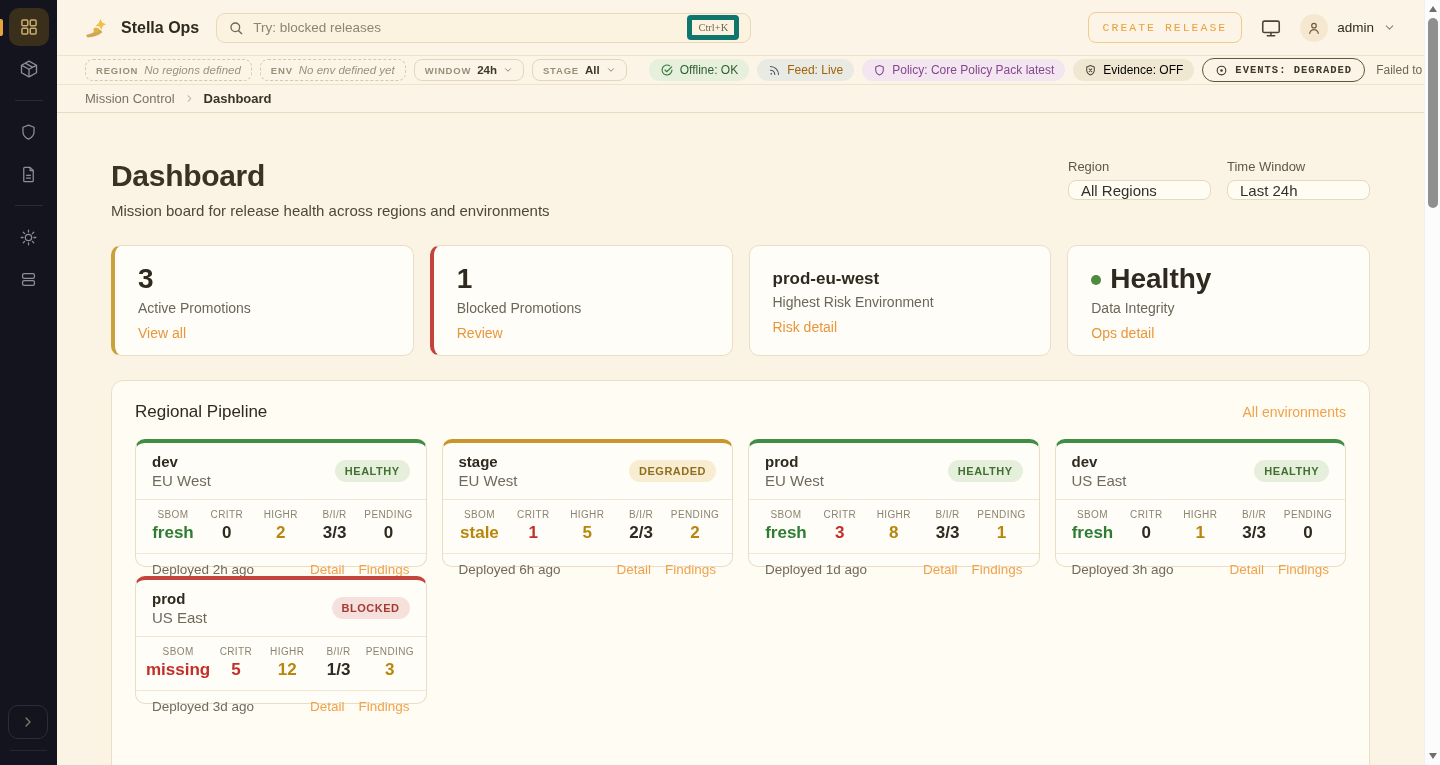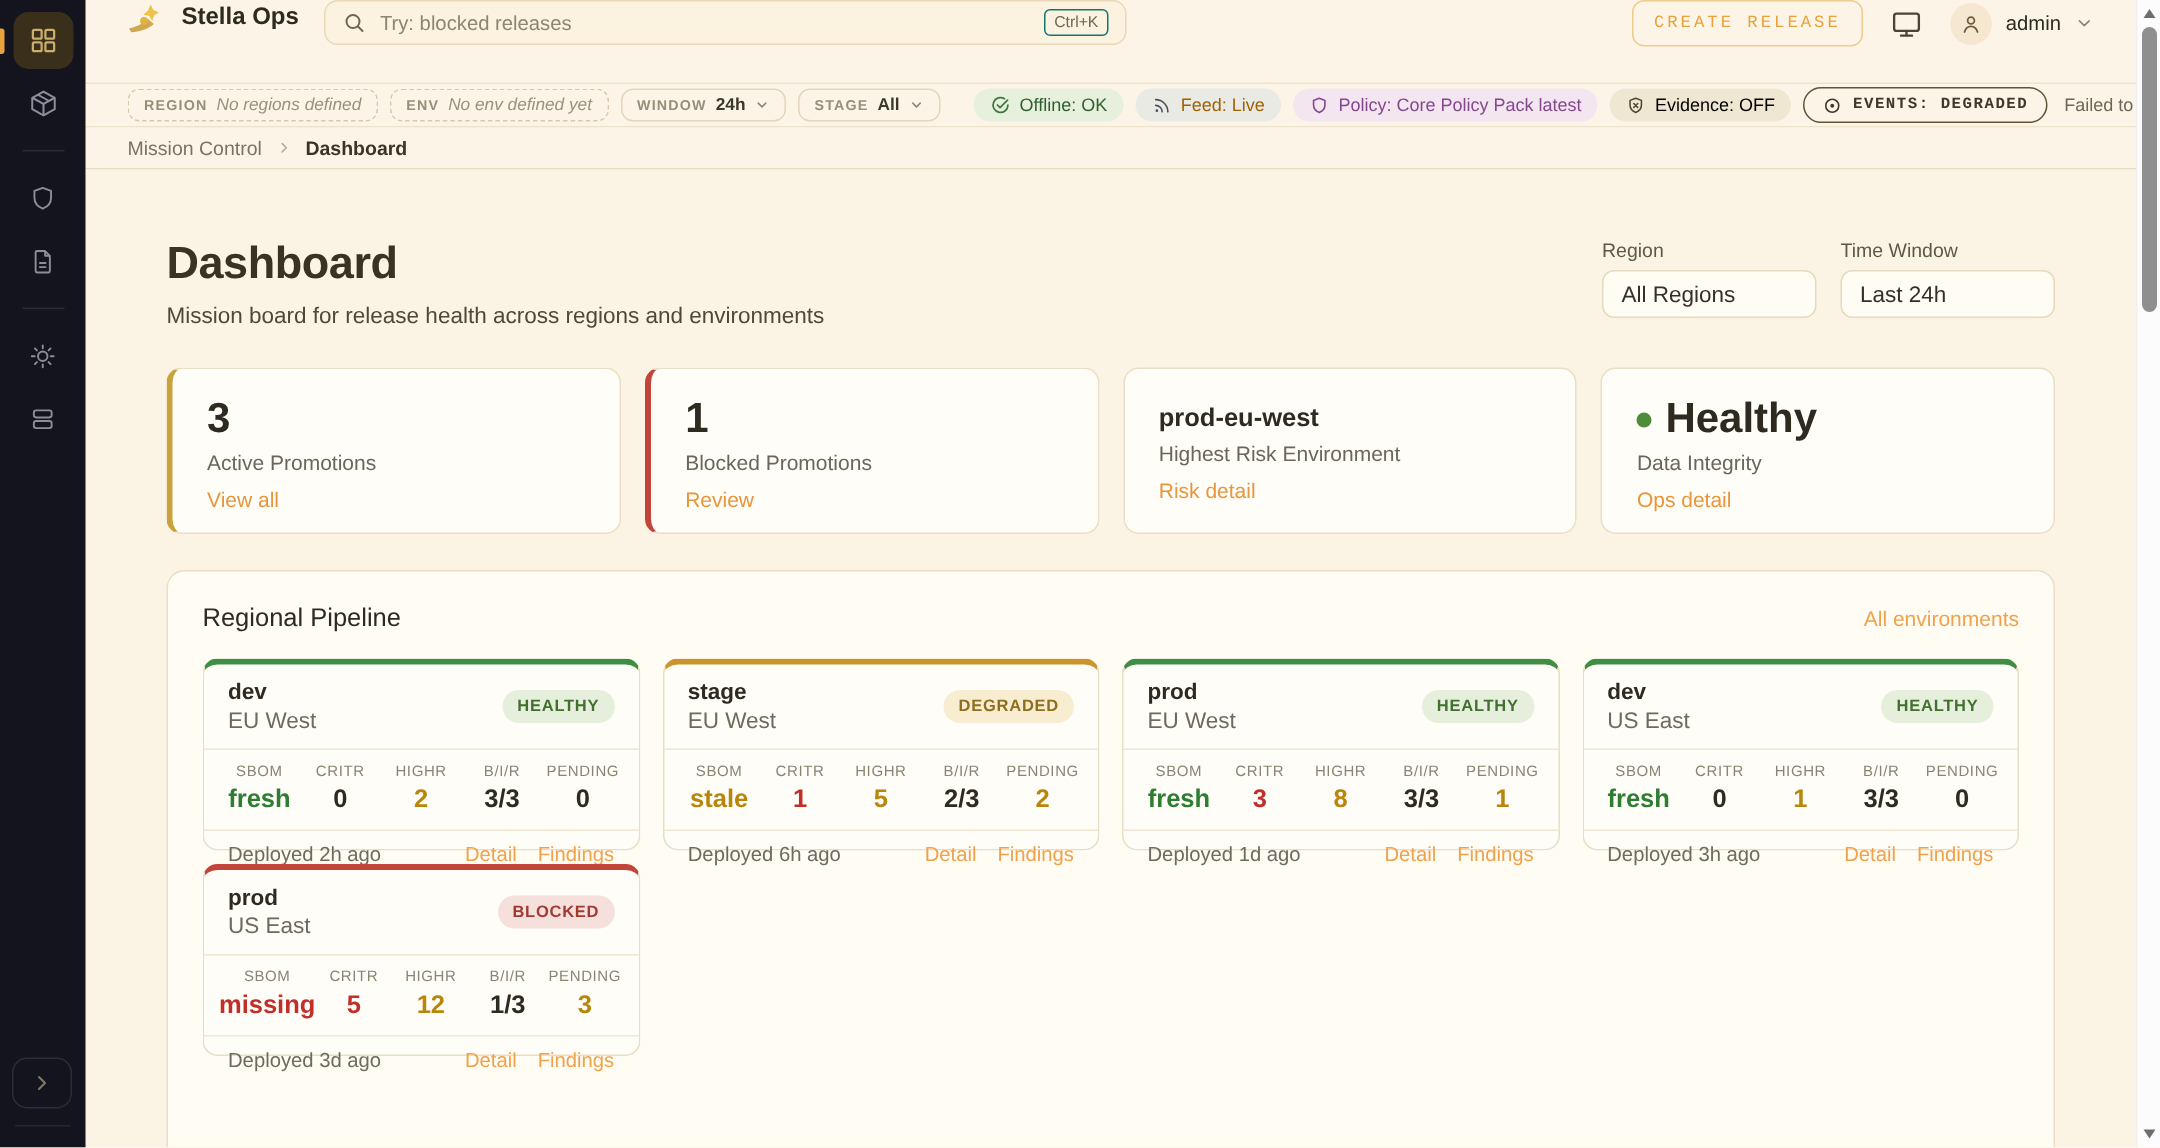--- a/index.html
+++ b/index.html
@@ -18,26 +18,26 @@
 
   
   .scrollbar { position:absolute; right:0; top:0; width:16px; height:765px; background:#FCFCFC; border-left:1px solid #F0F0EE; z-index:5; }
   .sb-thumb { position:absolute; top:18px; left:3px; width:10px; height:190px; background:#8F8F8F; border-radius:6px; }
   .sb-up { position:absolute; top:6px; left:4px; width:0; height:0; border-left:4px solid transparent; border-right:4px solid transparent; border-bottom:6px solid #6E6E6E; }
   .sb-down { position:absolute; bottom:6px; left:4px; width:0; height:0; border-left:4px solid transparent; border-right:4px solid transparent; border-top:6px solid #6E6E6E; }
 
   
   .main { position:absolute; left:57px; top:0; width:1367px; height:765px; }
 
-  .topbar { height:56px; display:flex; align-items:flex-start; padding:0 28px; border-bottom:1px solid #EDE2CB; background:#FCF5E7; }
+  .topbar { height:56px; display:flex; align-items:center; padding:12px 28px; border-bottom:1px solid #EDE2CB; background:#FCF5E7; }
   .brand { display:flex; align-items:center; gap:10px; font-weight:bold; font-size:16px; color:#2E2A20; }
   .search { margin-left:17px; width:535px; height:30px; border:1px solid #EAD8B6; border-radius:9px; background:#FBF2E0; display:flex; align-items:center; padding:0 11px; gap:9px; color:#8D8472; }
   .search input { flex:1; border:none; background:transparent; outline:none; font-size:13.5px; color:#55503F; font-family:"Liberation Sans", sans-serif; }
   .search input::placeholder { color:#8D8472; opacity:1; }
-  .kbd { font-family:Liberation Sans, sans-serif; font-size:10.5px; border:1px solid #0f766e; border-radius:4px; padding:2px 6px; color:#6E6654; white-space:nowrap; }
+  .kbd { font-family:Liberation Serif, serif; font-size:10.5px; border:5px solid #0f766e; border-radius:4px; padding:2px 6px; color:#6E6654; white-space:nowrap; }
   .top-actions { margin-left:auto; display:flex; align-items:center; gap:18px; }
   .create-btn { font-family:"Liberation Mono", monospace; font-size:11.5px; letter-spacing:2px; color:#E9A13B; border:1px solid #EFCB8F; border-radius:8px; padding:8px 14px; background:transparent; cursor:pointer; white-space:nowrap; }
   .monitor-btn { color:#4A4336; }
   .user { display:flex; align-items:center; gap:9px; }
   .avatar { width:28px; height:28px; border-radius:50%; background:#F6E8D0; color:#6F5C3E; display:flex; align-items:center; justify-content:center; }
   .user-name { font-size:13.5px; color:#2E2A20; }
   .chev { color:#8D8472; }
 
   
   .contextbar { height:29px; display:flex; align-items:center; gap:8px; padding:0 28px; border-bottom:1px solid #EDE2CB; background:#FCF5E7; white-space:nowrap; }
@@ -61,21 +61,21 @@
   .bc-sep { color:#B3AA92; }
   .bc-current { font-weight:600; color:#3A3426; }
 
   
   .content { padding:46px 54px 0; height:652px; overflow:hidden; background:#FBF3E4; }
   .page-head { display:flex; justify-content:space-between; align-items:flex-start; }
   .page-title { font-size:30px; font-weight:bold; color:#3A3223; letter-spacing:-.3px; }
   .page-sub { margin-top:9px; font-size:15px; color:#4E483A; }
   .filters { display:flex; gap:16px; }
   .filter-label { font-size:13px; color:#5E5849; display:block; margin-bottom:6px; }
-  .select { width:143px; height:32px; border:1px solid #E5D9BE; border-radius:8px; background:#FFFCF4; display:flex; align-items:center; padding:0 12px; font-size:15px; color:#33302A; cursor:pointer; }
+  .select { width:143px; height:20px; border:1px solid #E5D9BE; border-radius:8px; background:#FFFCF4; display:flex; align-items:center; padding:0 12px; font-size:15px; color:#33302A; cursor:pointer; }
 
   
   .stats { display:grid; grid-template-columns:repeat(4,1fr); gap:16px; margin-top:26px; }
   .stat { background:#FFFDF7; border:1px solid #EADFC6; border-radius:10px; padding:17px 23px; height:111px; }
   .stat.accent-amber { border-left:4px solid #C9A23B; }
   .stat.accent-red { border-left:4px solid #C2443A; }
   .stat-value { font-size:28px; font-weight:bold; color:#2E2A1F; line-height:1.15; }
   .stat-value.small { font-size:17px; padding-top:6px; }
   .healthy-dot { display:inline-block; width:10px; height:10px; border-radius:50%; background:#4E8B3C; margin-right:9px; vertical-align:3px; }
   .stat-label { font-size:14px; color:#6B665A; margin-top:5px; }

